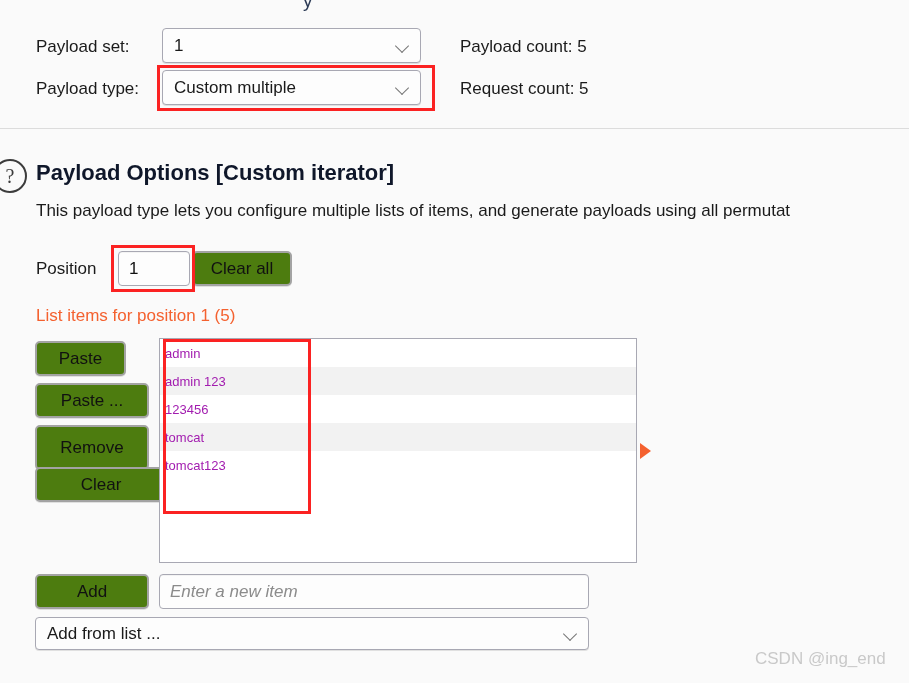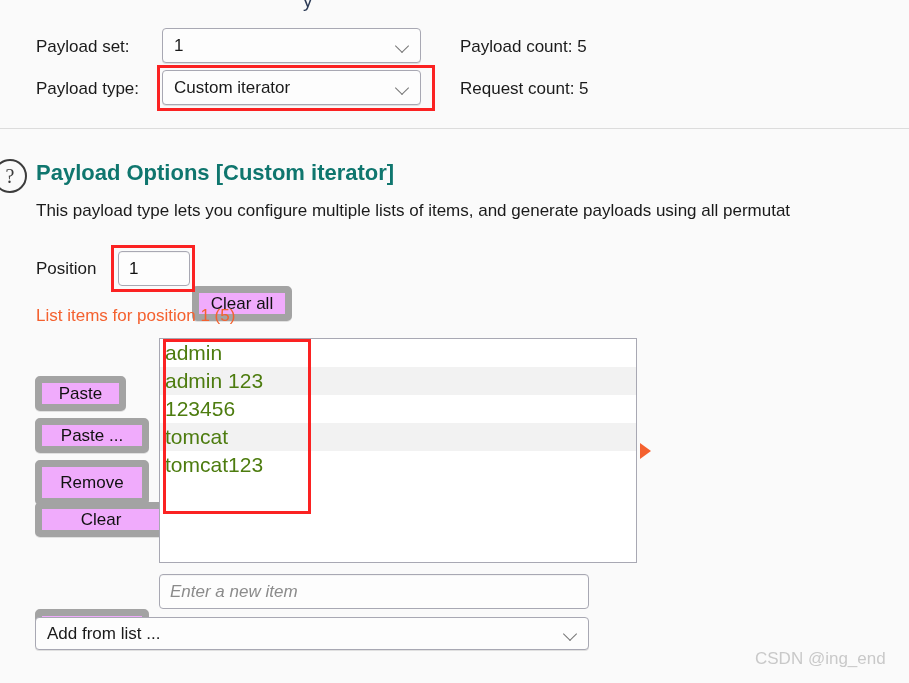--- a/index.html
+++ b/index.html
@@ -48,32 +48,31 @@
     content: "";
     position: absolute;
     left: 3px; top: 4px;
     width: 9px; height: 9px;
     border-right: 1.6px solid #777;
     border-bottom: 1.6px solid #777;
     transform: rotate(45deg);
   }
   .btn {
     position: absolute;
-    background: #f0abfc;
-    border: 7px solid #a3a3a3;
+    background: #4d7c0f;
+    border: 2px solid #a3a3a3;
     border-radius: 5px;
     box-shadow: 0 1px 0 rgba(0,0,0,0.10);
     display: flex;
     align-items: center;
     justify-content: center;
     font-size: 17px;
     color: #111;
     white-space: nowrap;
     cursor: default;
-    margin-top: 35px;
   }
   .txtinput {
     position: absolute;
     background: #fdfdfd;
     border: 1px solid #a8a8b3;
     border-radius: 4px;
     box-shadow: inset 0 1px 0 rgba(0,0,0,0.04);
     display: flex;
     align-items: center;
     padding: 0 10px;
@@ -118,21 +117,21 @@
     align-items: center;
     justify-content: center;
     font-family: "Liberation Serif", serif;
     overflow: hidden;
   }
   #sectiontitle {
     position: absolute;
     left: 36px; top: 160px;
     font-size: 22px;
     font-weight: bold;
-    color: #0f766e;
+    color: #0f172a;
     white-space: nowrap;
     line-height: 1.2;
   }
   #desc {
     position: absolute;
     left: 36px; top: 200px;
     width: 890px;
     font-size: 17px;
     color: #1a1a1a;
     white-space: nowrap;
@@ -154,22 +153,22 @@
     width: 478px; height: 225px;
     background: #ffffff;
     border: 1px solid #a8a8b3;
     overflow: hidden;
   }
   .lrow {
     height: 28px;
     display: flex;
     align-items: center;
     padding-left: 5px;
-    font-size: 21px;
-    color: #4d7c0f;
+    font-size: 13px;
+    color: #a21caf;
     white-space: nowrap;
   }
   .lrow.alt { background: #f2f2f2; }
 
   #arrow {
     position: absolute;
     left: 640px; top: 443px;
     width: 0; height: 0;
     border-left: 11px solid #f4612f;
     border-top: 8px solid transparent;
@@ -195,21 +194,21 @@
   <div class="lbl" style="left:36px; top:38px;">Payload set:</div>
 
   <div class="combo" style="left:162px; top:28px; width:259px; height:35px;">
     <span class="ctext">1</span>
     <span class="chev"></span>
   </div>
 
   <div class="lbl" style="left:36px; top:80px;">Payload type:</div>
 
   <div class="combo" style="left:162px; top:70px; width:259px; height:35px;">
-    <span class="ctext">Custom iterator</span>
+    <span class="ctext">Custom multiple</span>
     <span class="chev"></span>
   </div>
 
   <div class="redbox" style="left:157px; top:65px; width:278px; height:46px;"></div>
 
   <div class="lbl" style="left:460px; top:38px;">Payload count:  5</div>
   <div class="lbl" style="left:460px; top:80px;">Request count:  5</div>
 
   <div id="divider"></div>
 

